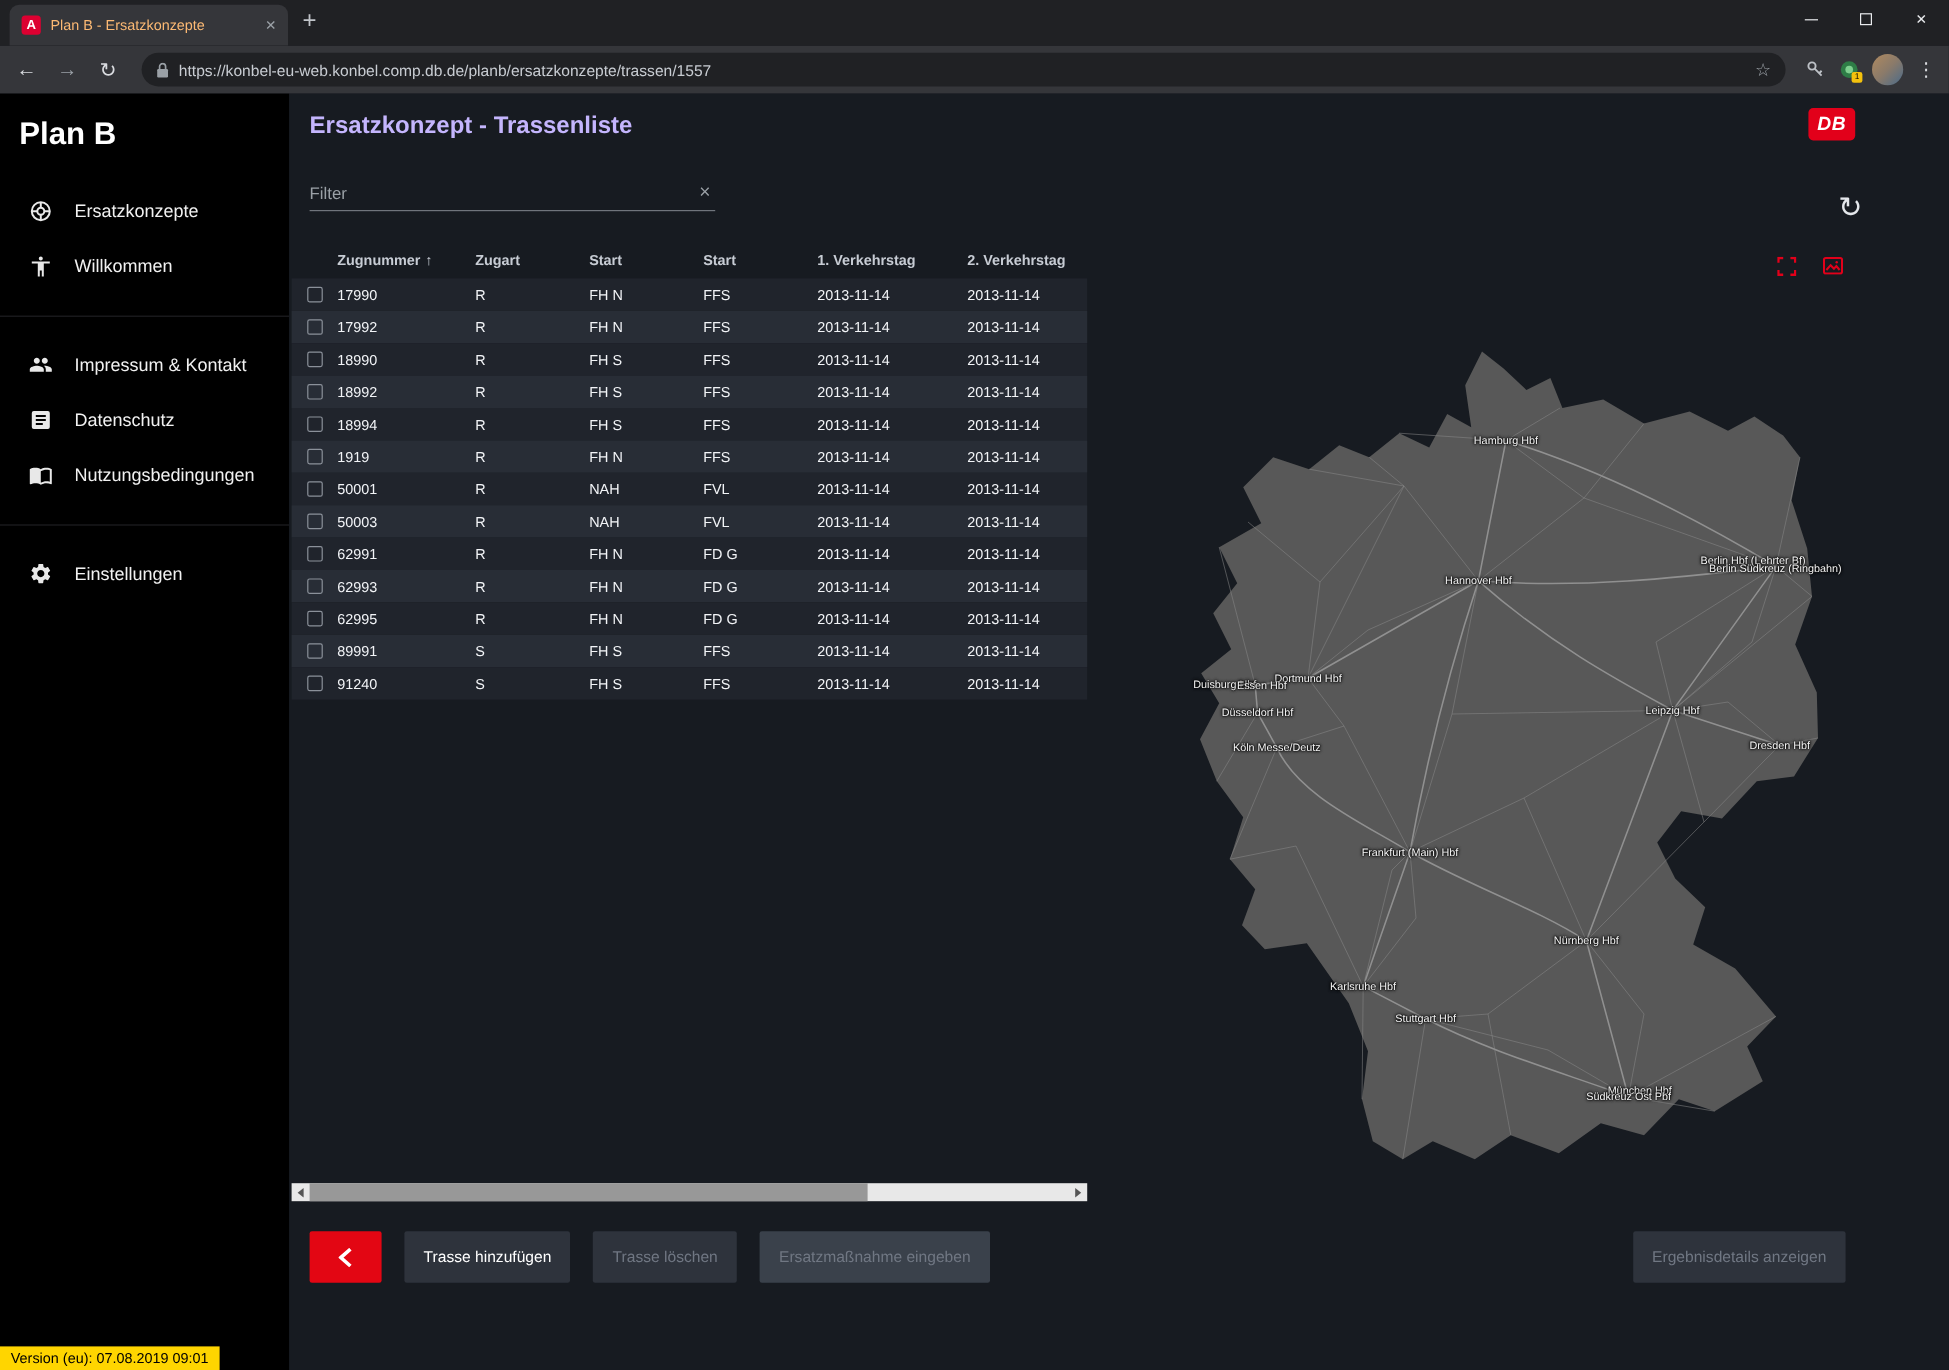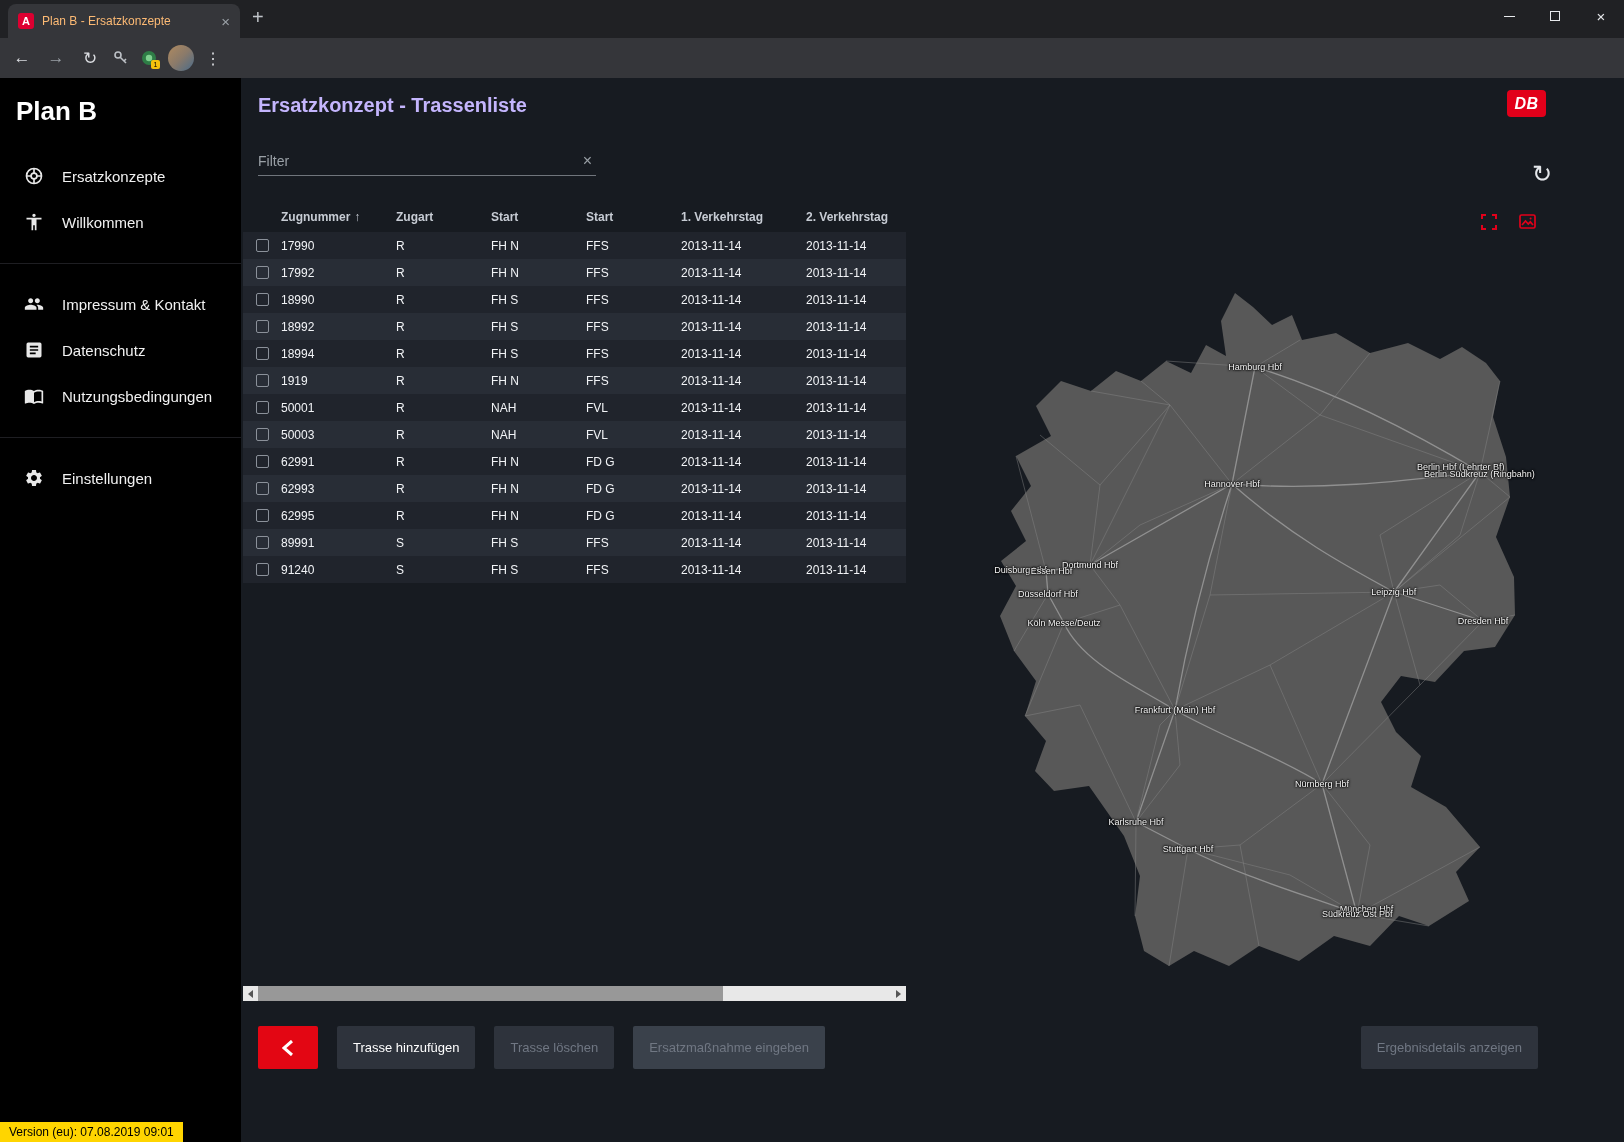--- a/index.html
+++ b/index.html
@@ -126,20 +126,28 @@
       <span class="winbtn">
           <span class="max"></span>
         </span>
       <span class="winbtn close">×</span>
     </div>
   </div>
   <div class="toolbar">
     <span class="navic">←</span>
     <span class="navic dim">→</span>
     <span class="navic">↻</span>
+    <div class="omnibox">
+      <svg width="11" height="13" viewBox="0 0 11 13">
+        <rect x="1" y="5.5" width="9" height="7" rx="1" fill="#9aa0a6"></rect>
+        <path d="M3 6V3.5a2.5 2.5 0 015 0V6" fill="none" stroke="#9aa0a6" stroke-width="1.4"></path>
+      </svg>
+      <span class="urltext">https://konbel-eu-web.konbel.comp.db.de/planb/ersatzkonzepte/trassen/1557</span>
+      <span class="star">☆</span>
+    </div>
     <span class="ext">
       <svg width="16" height="16" viewBox="0 0 16 16">
         <circle cx="5" cy="5" r="3" fill="none" stroke="#bdc1c6" stroke-width="1.6"></circle>
         <path d="M7.2 7.2L13 13M11 11l2-2" stroke="#bdc1c6" stroke-width="1.6" fill="none"></path>
       </svg>
     </span>
     <span class="ext">
       <svg width="16" height="16" viewBox="0 0 16 16">
         <circle cx="8" cy="8" r="7" fill="#2e7d46"></circle>
         <circle cx="8" cy="8" r="3.2" fill="#7fd08f"></circle>

